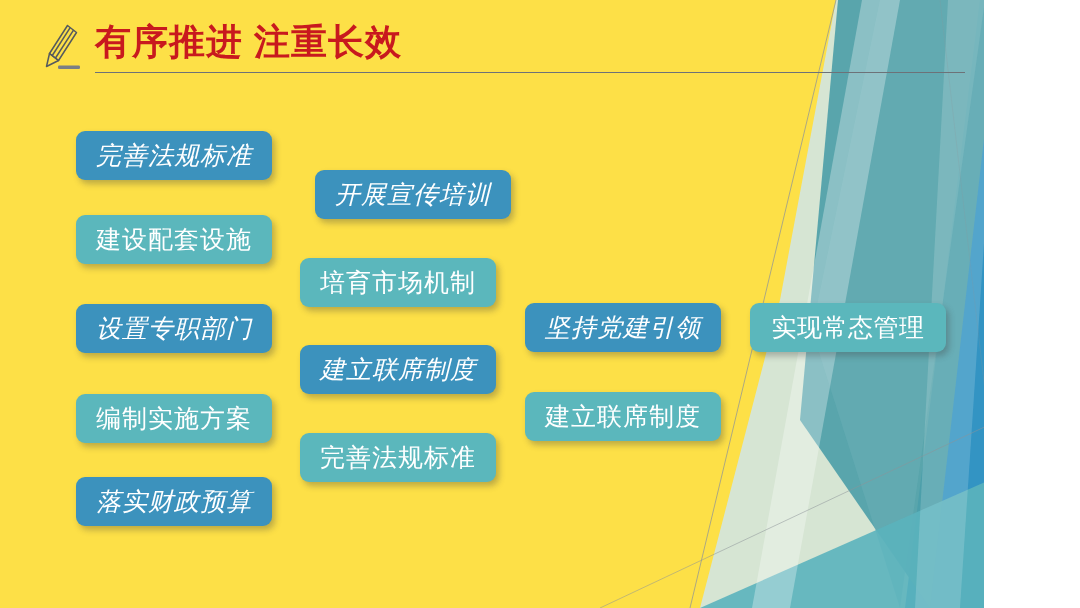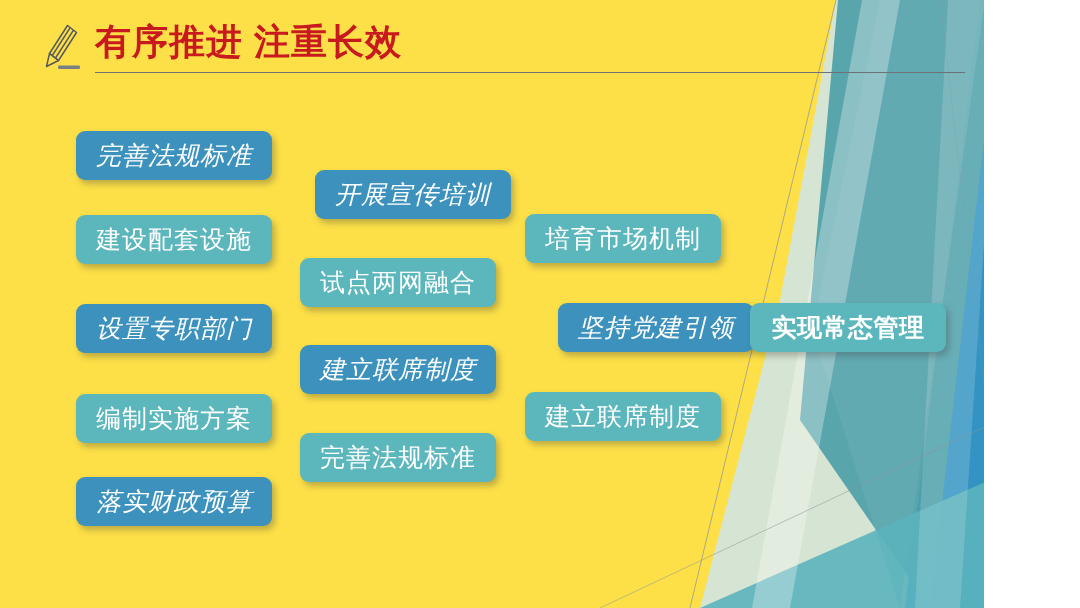--- a/index.html
+++ b/index.html
@@ -61,21 +61,21 @@
     border-radius: 9px;
     color: #ffffff;
     font-size: 25px;
     line-height: 1;
     letter-spacing: 1px;
     white-space: nowrap;
     box-shadow: 3px 4px 6px rgba(60,60,60,0.33);
   }
   .flow-box.dark  { background: #3c92bd; font-style: italic; }
   .flow-box.light { background: #5bb7bc; }
-  .flow-box.bold  { font-weight: bold; letter-spacing: 0.5px; }
+  .flow-box.bold  { font-weight: normal; letter-spacing: 0.5px; }
 </style>
 </head>
 <body>
 
 <div id="slide">
 
   <svg id="bg-art" viewBox="0 0 1080 608" preserveAspectRatio="none">
 
     <polygon points="836,0 1080,0 1080,608 700,608 780,300" fill="#cfe5ec" opacity="0.85"></polygon>
 
@@ -126,32 +126,29 @@
       <div class="flow-box dark" style="left: 76px; top: 304px;">
         <span>设置专职部门</span>
       </div>
       <div class="flow-box dark" style="left: 76px; top: 477px;">
         <span>落实财政预算</span>
       </div>
       <div class="flow-box dark" style="left: 300px; top: 170px; margin-left: 15px;">
         <span>开展宣传培训</span>
       </div>
       <div class="flow-box light" style="left: 300px; top: 258px;">
-        <span>试点两网融合</span>
+        <span>培育市场机制</span>
       </div>
       <div class="flow-box dark" style="left: 300px; top: 345px;">
         <span>建立联席制度</span>
       </div>
       <div class="flow-box light" style="left: 300px; top: 433px;">
         <span>完善法规标准</span>
       </div>
-      <div class="flow-box light" style="left: 525px; top: 214px;">
-        <span>培育市场机制</span>
-      </div>
-      <div class="flow-box dark" style="left: 525px; top: 303px; margin-left: 33px;">
+      <div class="flow-box dark" style="left: 525px; top: 303px;">
         <span>坚持党建引领</span>
       </div>
       <div class="flow-box light" style="left: 525px; top: 392px;">
         <span>建立联席制度</span>
       </div>
       <div class="flow-box light bold" style="left: 750px; top: 303px;">
         <span>实现常态管理</span>
       </div>
     </div>
 

